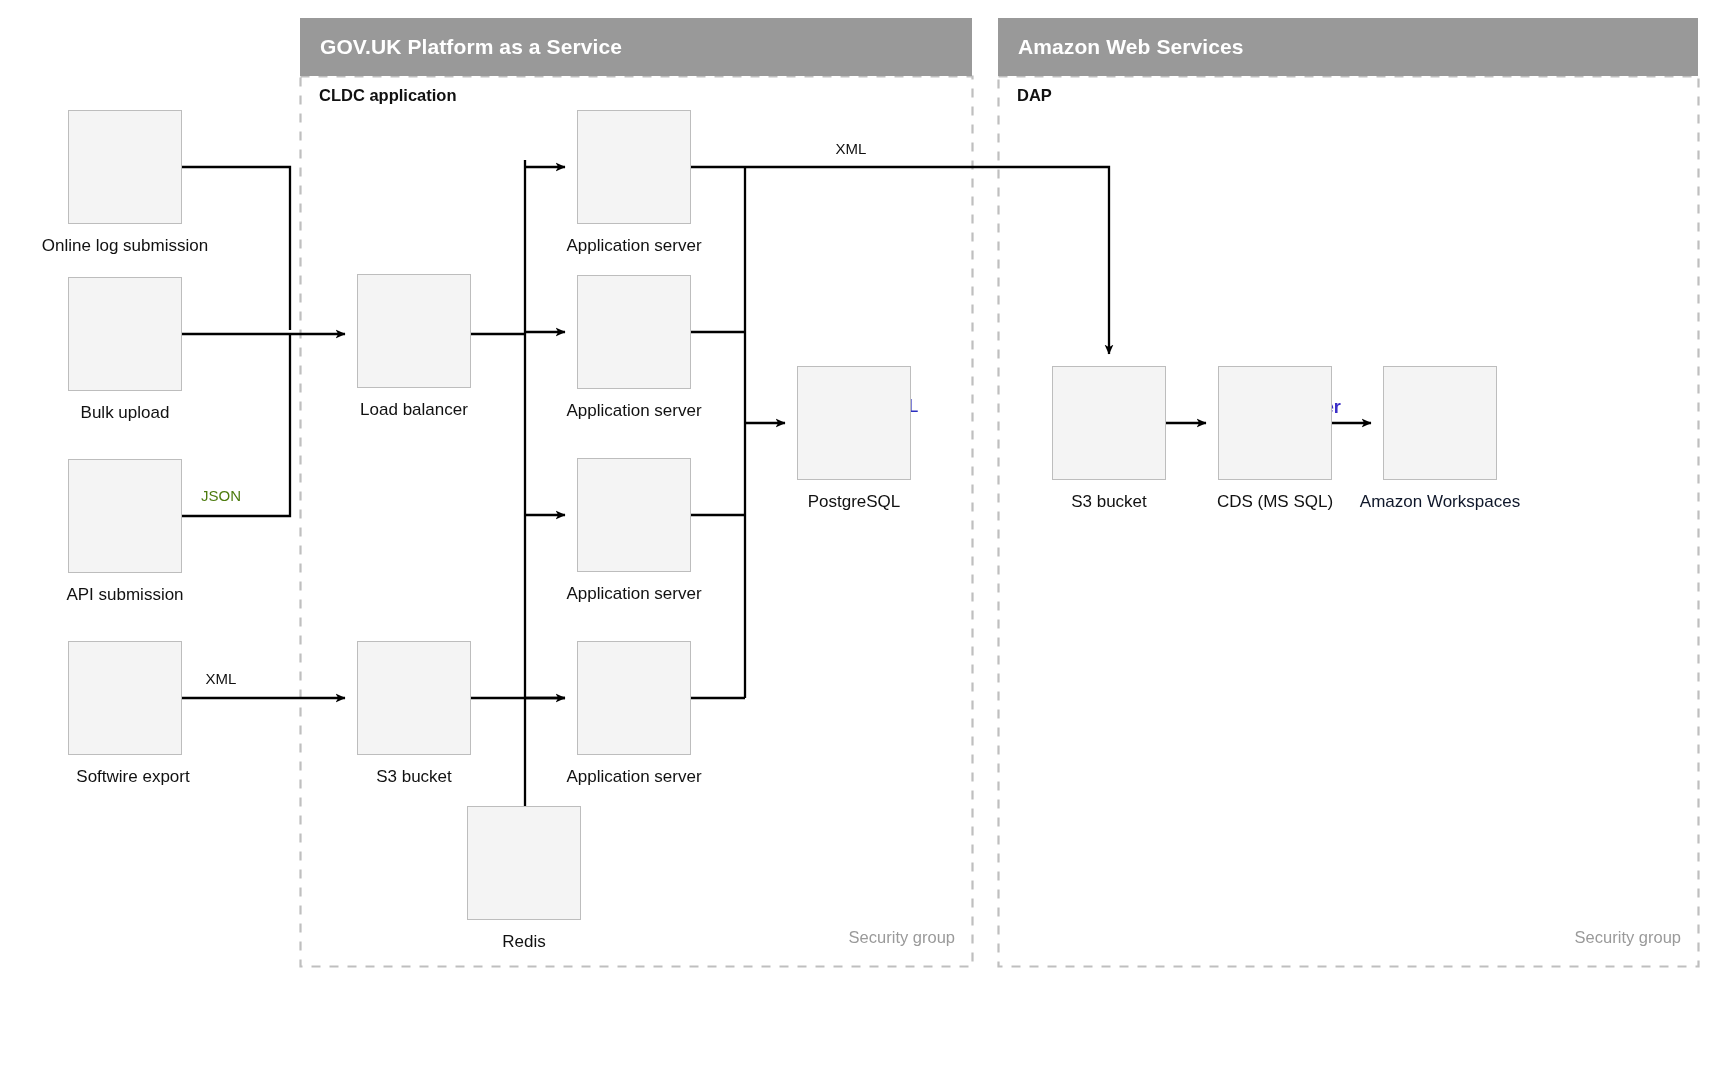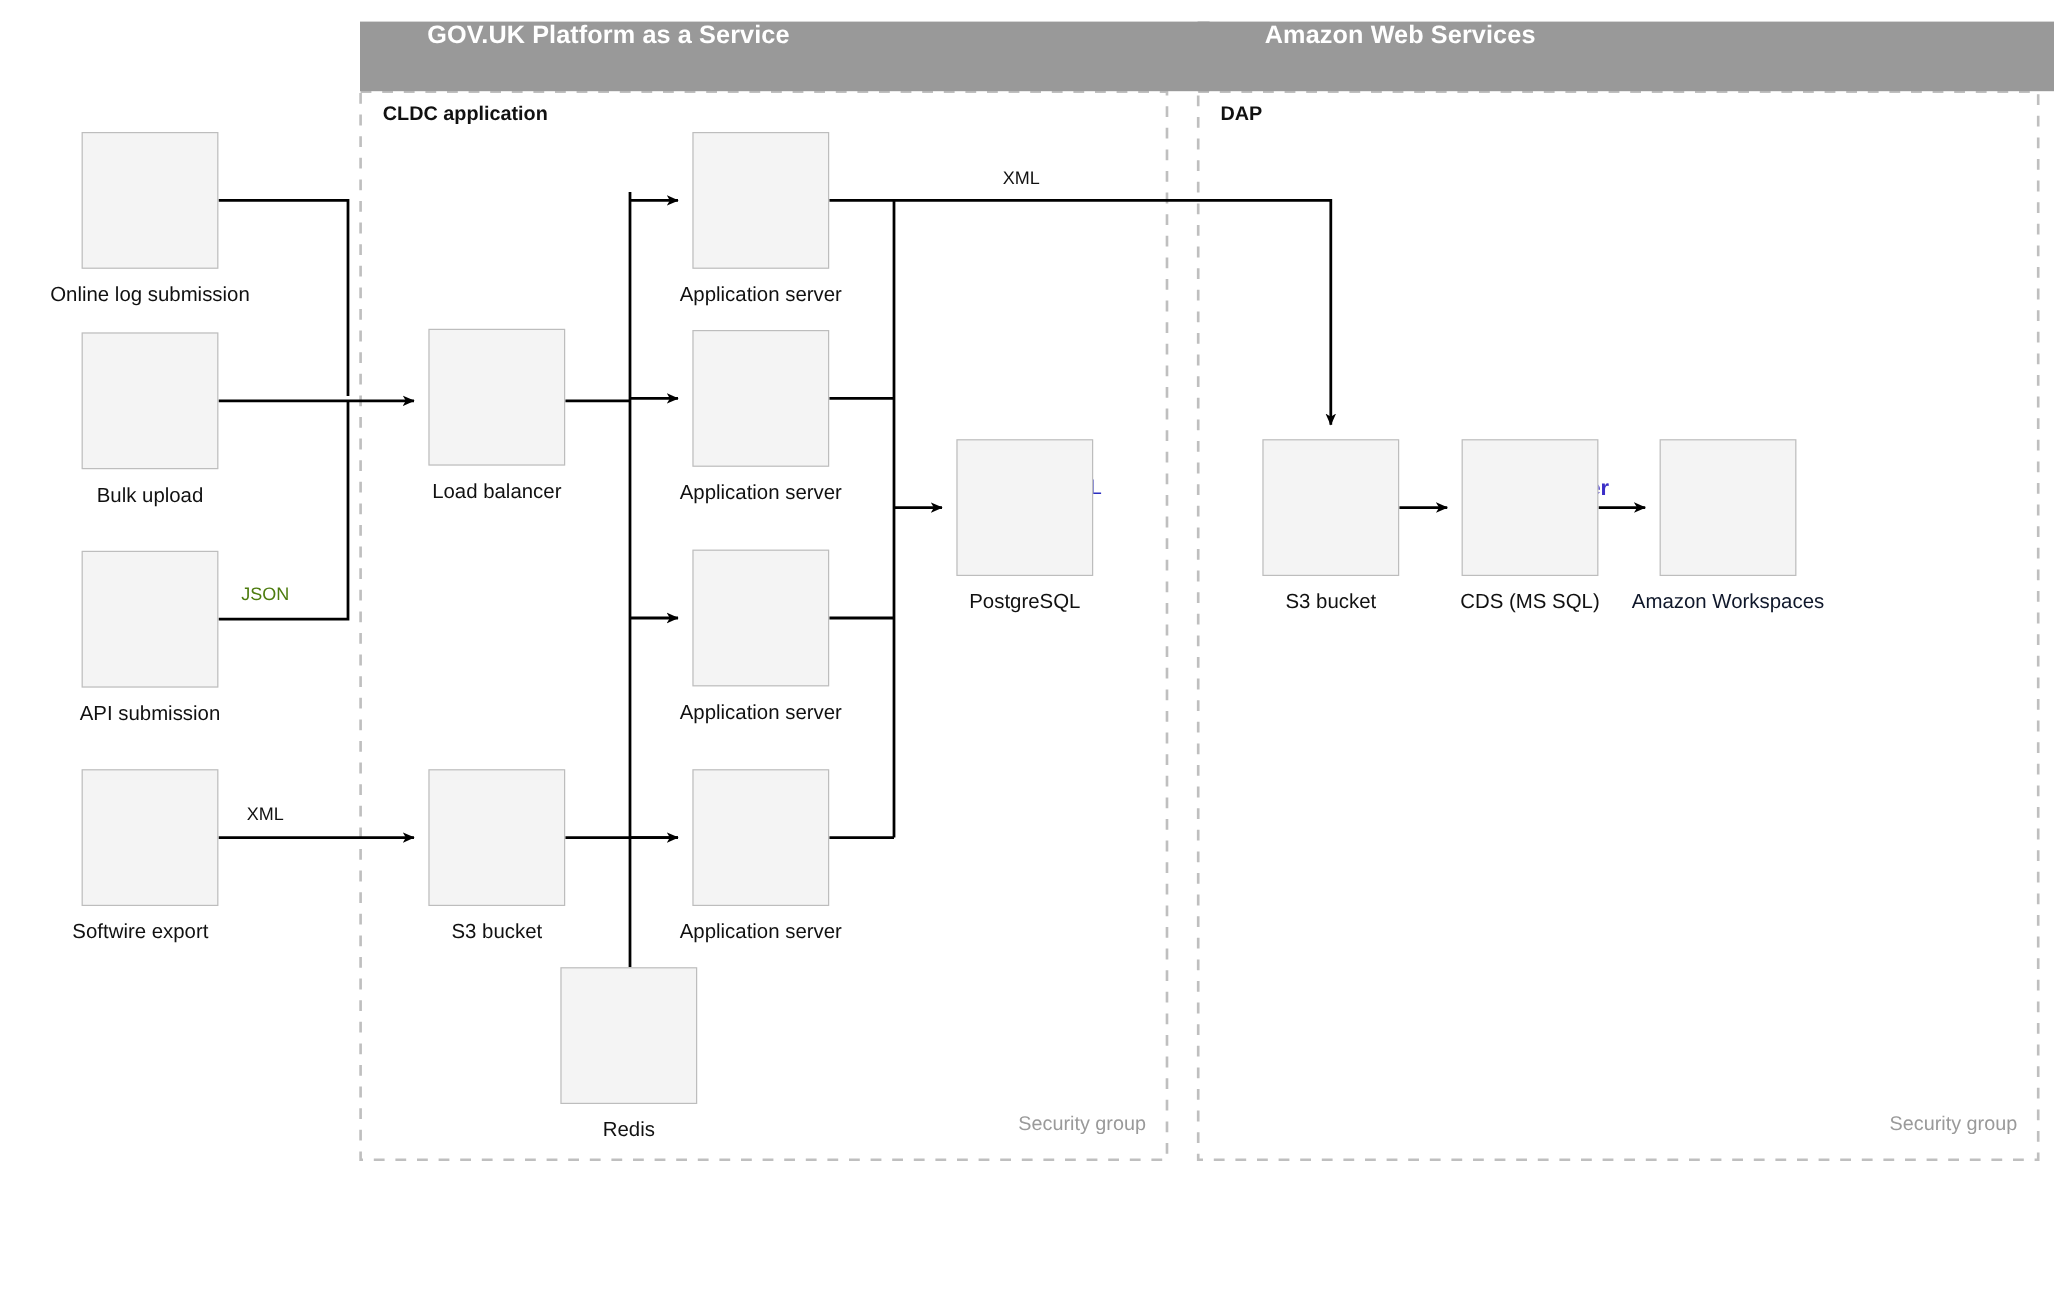--- a/index.html
+++ b/index.html
@@ -1,20 +1,20 @@
 <!DOCTYPE html>
 <html><head>
 <meta charset="utf-8">
 <style>
   html,body{margin:0;padding:0;background:#ffffff;}
   body{width:1712px;height:1082px;position:relative;overflow:hidden;
        font-family:"Liberation Sans","DejaVu Sans",sans-serif;}
   #stage{position:absolute;left:0;top:0;width:1712px;height:1082px;}
   svg#canvas{position:absolute;left:0;top:0;width:1712px;height:1082px;}
-  .zone-header{position:absolute;background:#999999;display:flex;align-items:flex-start;padding-left:36px;}
+  .zone-header{position:absolute;background:#999999;display:flex;align-items:center;}
   .zone-header span{color:#ffffff;font-size:21px;font-weight:bold;padding-left:20px;letter-spacing:.1px;}
   .grp-label{position:absolute;font-size:16.5px;font-weight:bold;color:#111111;}
   .sec-label{position:absolute;font-size:16.5px;color:#9a9a9a;}
   .node{position:absolute;}
   .node .box{position:absolute;left:0;top:0;background:#f4f4f4;border:1.6px solid #bdbdbd;
              box-sizing:border-box;display:flex;align-items:center;justify-content:center;}
   .node .cap{position:absolute;width:260px;left:50%;transform:translateX(-50%);
              text-align:center;font-size:17px;color:#111111;white-space:nowrap;}
   .edge-label{position:absolute;font-size:15px;color:#111111;text-align:center;
               white-space:nowrap;transform:translateX(-50%);}
@@ -301,21 +301,21 @@
         <div class="cap" style="top: 126px; color: rgb(17, 17, 17);">Online log submission</div>
       </div>
       <div class="node" style="left: 68px; top: 277px; width: 114px; height: 114px;">
         <div class="box" style="width: 114px; height: 114px; background: rgb(244, 244, 244); border-color: rgb(189, 189, 189);"></div>
         <div class="cap" style="top: 126px; color: rgb(17, 17, 17);">Bulk upload</div>
       </div>
       <div class="node" style="left: 68px; top: 459px; width: 114px; height: 114px;">
         <div class="box" style="width: 114px; height: 114px; background: rgb(244, 244, 244); border-color: rgb(189, 189, 189);"></div>
         <div class="cap" style="top: 126px; color: rgb(17, 17, 17);">API submission</div>
       </div>
-      <div class="node" style="left: 68px; top: 641px; width: 98px; height: 114px;">
+      <div class="node" style="left: 68px; top: 641px; width: 98px; height: 114px; padding-left: 32px;">
         <div class="box" style="width: 114px; height: 114px; background: rgb(244, 244, 244); border-color: rgb(189, 189, 189);"></div>
         <div class="cap" style="top: 126px; color: rgb(17, 17, 17);">Softwire export</div>
       </div>
       <div class="node" style="left: 357px; top: 274px; width: 114px; height: 114px;">
         <div class="box" style="width: 114px; height: 114px; background: rgb(244, 244, 244); border-color: rgb(189, 189, 189);"></div>
         <div class="cap" style="top: 126px; color: rgb(17, 17, 17);">Load balancer</div>
       </div>
       <div class="node" style="left: 357px; top: 641px; width: 114px; height: 114px;">
         <div class="box" style="width: 114px; height: 114px; background: rgb(244, 244, 244); border-color: rgb(189, 189, 189);"></div>
         <div class="cap" style="top: 126px; color: rgb(17, 17, 17);">S3 bucket</div>

